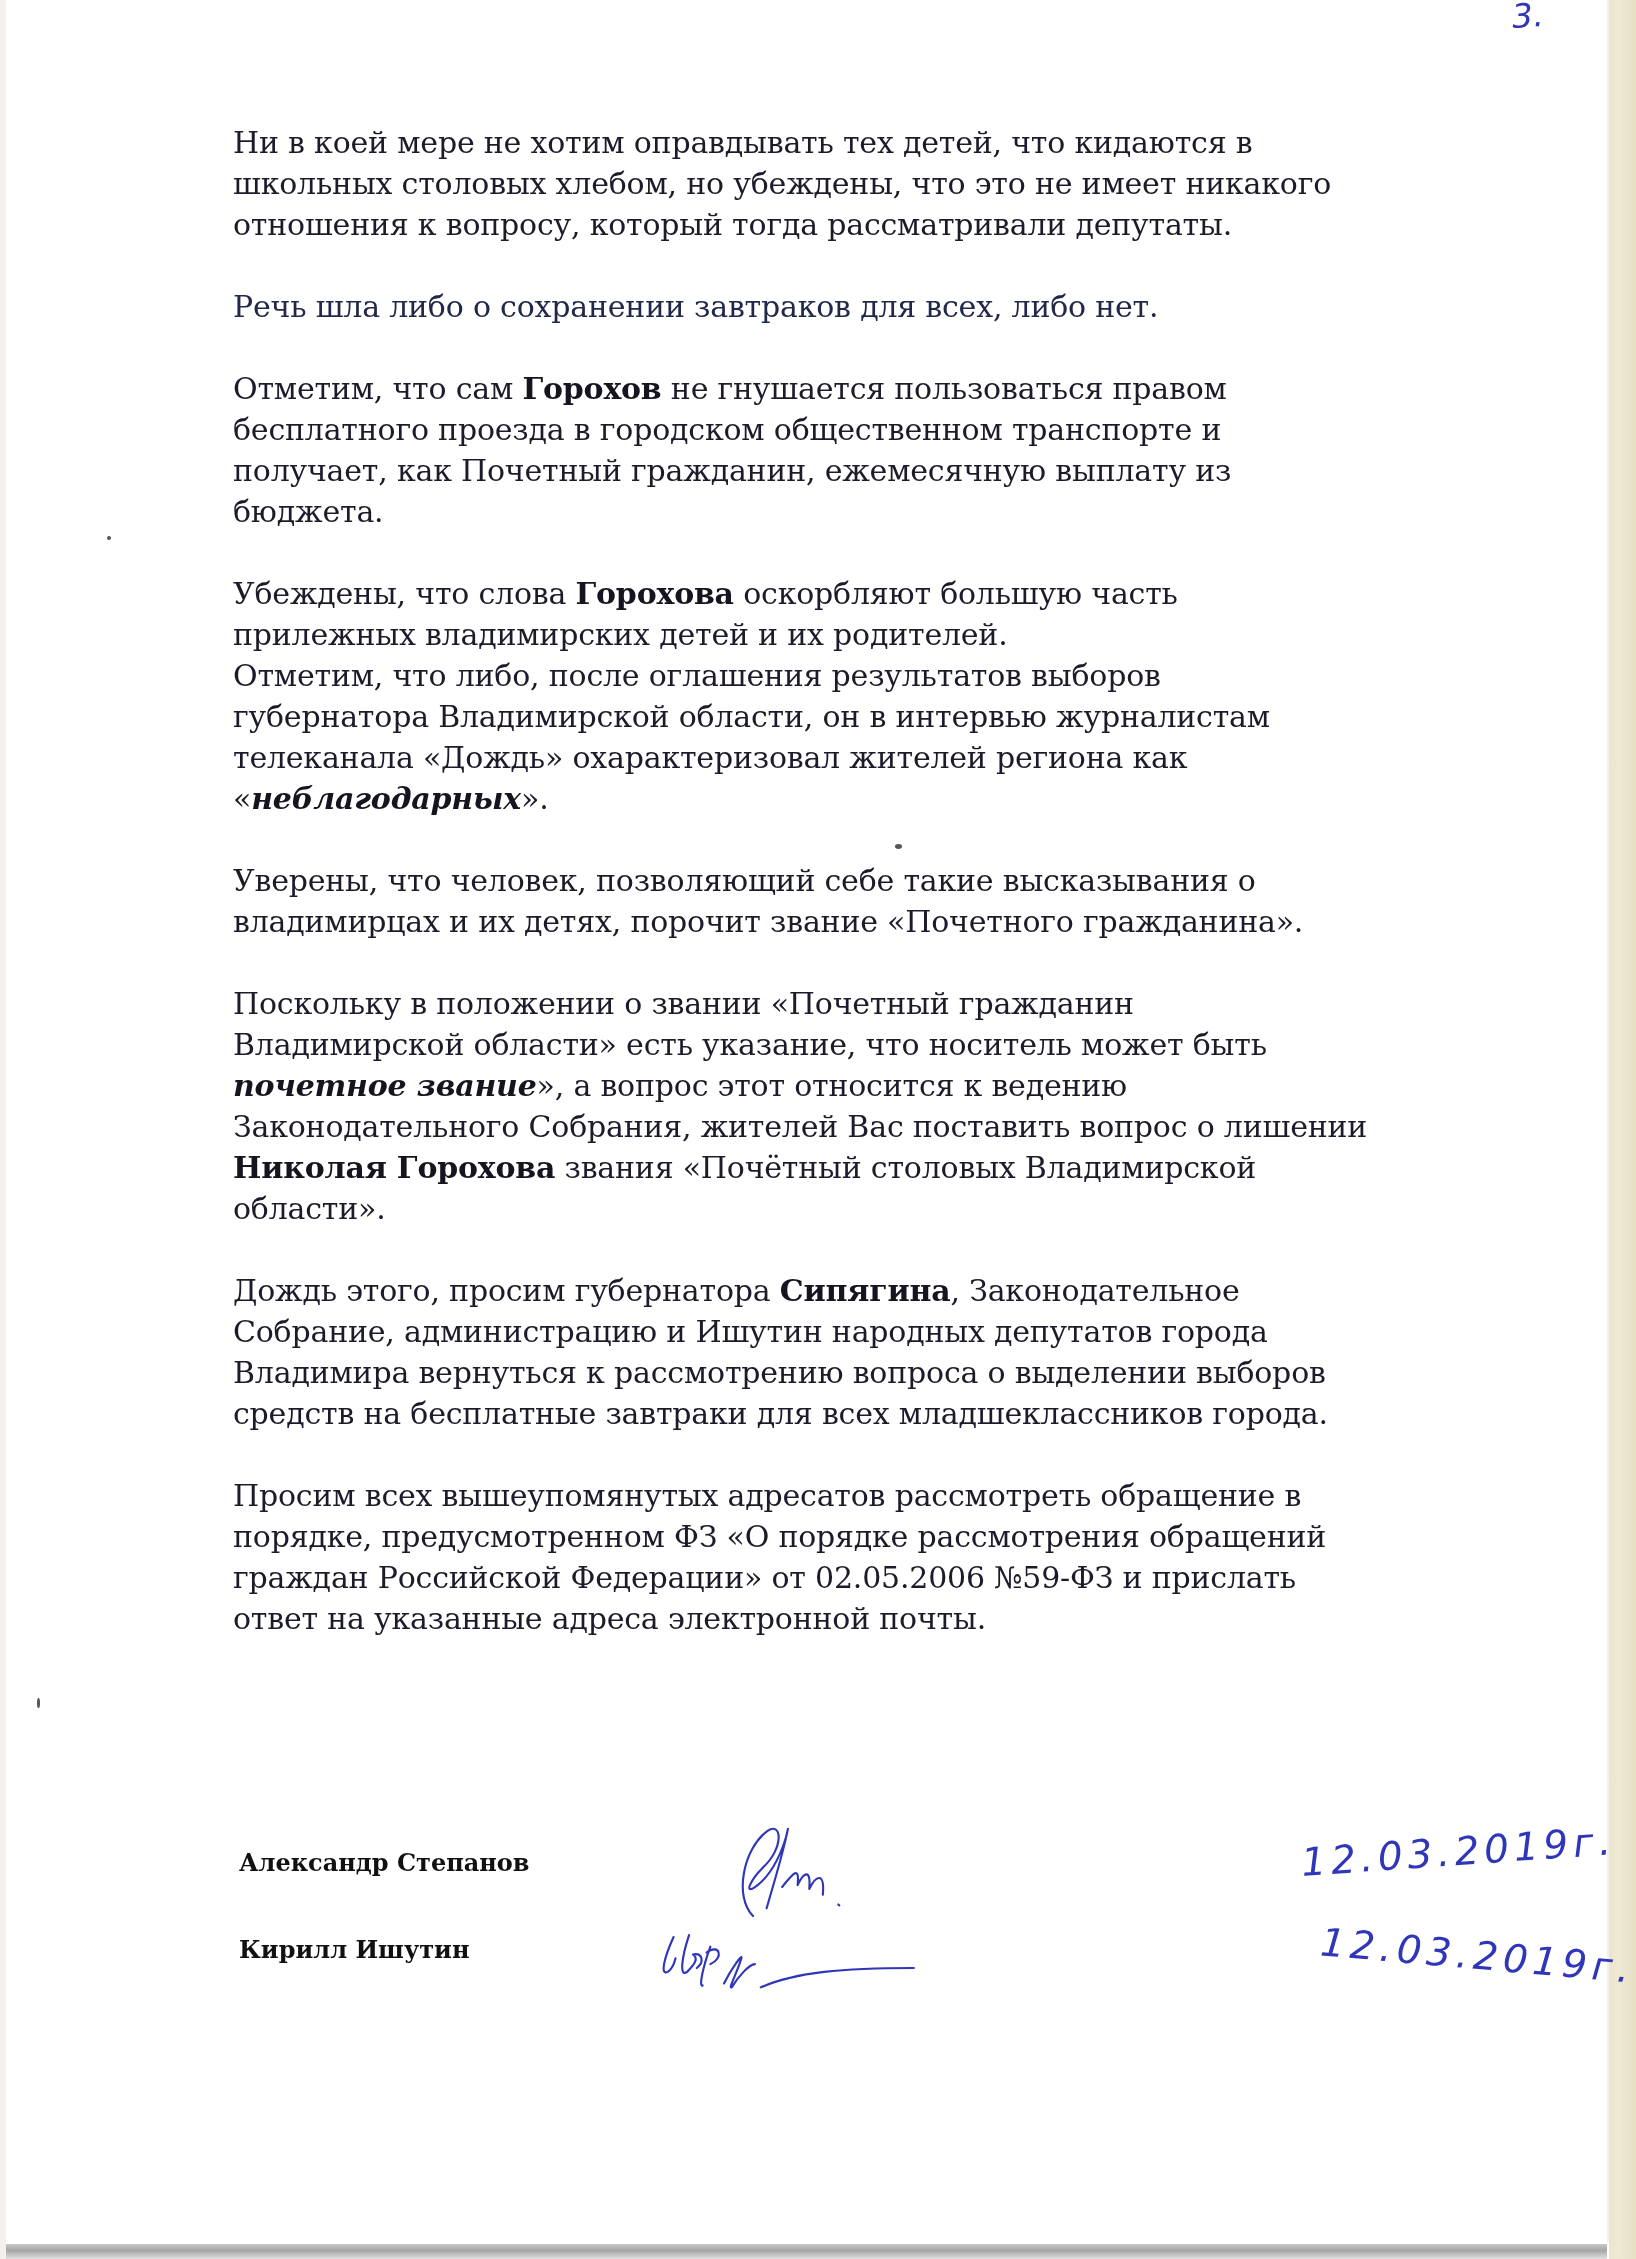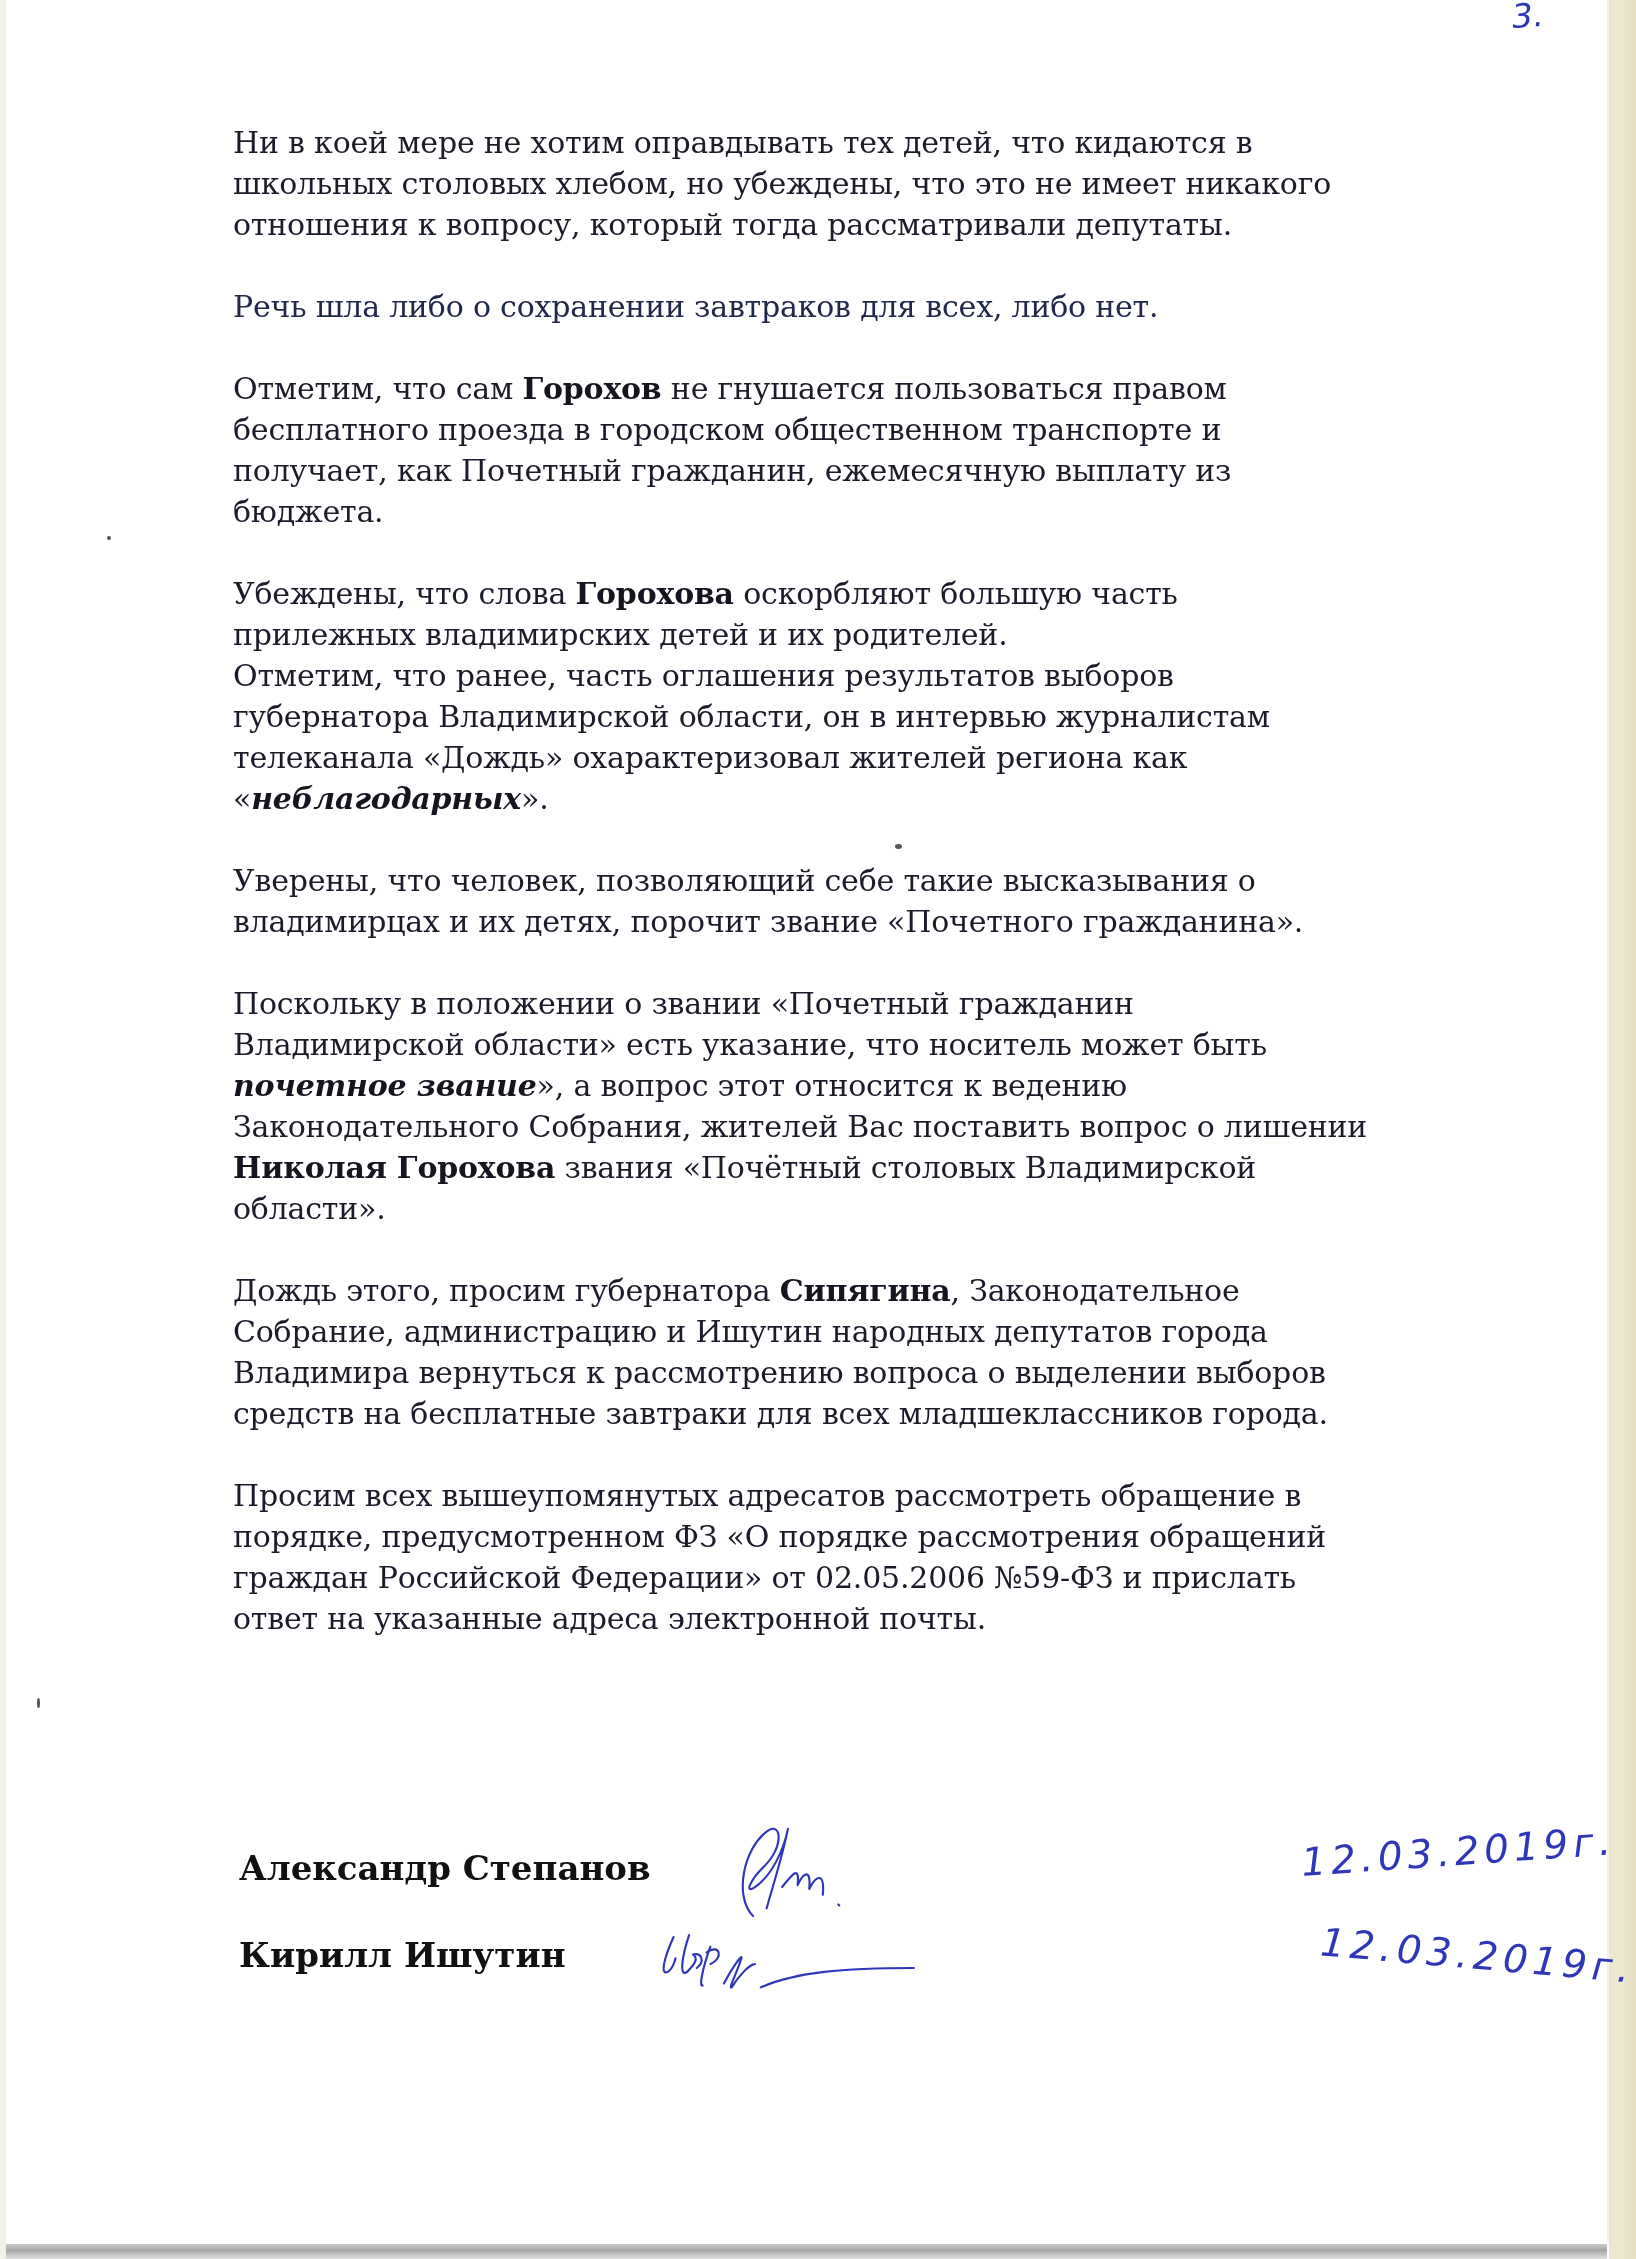--- a/index.html
+++ b/index.html
@@ -37,21 +37,21 @@
     letter-spacing: -0.2px;
   }
   .doc p { margin: 0 0 41px 0; }
   .doc p.blue { color: #22284a; }
   .doc b { font-weight: bold; color: #15141f; }
   .doc .bi { font-weight: bold; font-style: italic; color: #15141f; text-align: center; }
   .line { display: block; white-space: nowrap; }
 
   .signers { position: absolute; left: 239px; top: 1844px; width: 1359px; height: 252px; }
   .signer-name {
-    position: absolute; left: 0; font-weight: bold; font-size: 34px;
+    position: absolute; left: 0; font-weight: bold; font-size: 24px;
     color: #111; white-space: nowrap;
   }
   .signer-name.n1 { top: 3.9px; }
   .signer-name.n2 { top: 91px; }
   .sig { position: absolute; }
   .sig svg { display: block; }
   .date-hw {
     position: absolute; font-family: "DejaVu Sans", sans-serif; font-style: italic;
     color: #2f36b8; font-size: 39px; letter-spacing: 4.9px; white-space: nowrap;
     font-weight: 300;
@@ -81,21 +81,21 @@
     </p>
     <p>
       <span class="line"><span>Отметим, что сам </span><b>Горохов</b><span> не гнушается пользоваться правом</span></span>
       <span class="line"><span>бесплатного проезда в городском общественном транспорте и</span></span>
       <span class="line"><span>получает, как Почетный гражданин, ежемесячную выплату из</span></span>
       <span class="line"><span>бюджета.</span></span>
     </p>
     <p>
       <span class="line"><span>Убеждены, что слова </span><b>Горохова</b><span> оскорбляют большую часть</span></span>
       <span class="line"><span>прилежных владимирских детей и их родителей.</span></span>
-      <span class="line"><span>Отметим, что ранее, часть оглашения результатов выборов</span></span>
+      <span class="line"><span>Отметим, что либо, после оглашения результатов выборов</span></span>
       <span class="line"><span>губернатора Владимирской области, он в интервью журналистам</span></span>
       <span class="line"><span>телеканала «Дождь» охарактеризовал жителей региона как</span></span>
       <span class="line"><span>«</span><span class="bi">неблагодарных</span><span>».</span></span>
     </p>
     <p>
       <span class="line"><span>Уверены, что человек, позволяющий себе такие высказывания о</span></span>
       <span class="line"><span>владимирцах и их детях, порочит звание «Почетного гражданина».</span></span>
     </p>
     <p>
       <span class="line"><span>Поскольку в положении о звании «Почетный гражданин</span></span>

